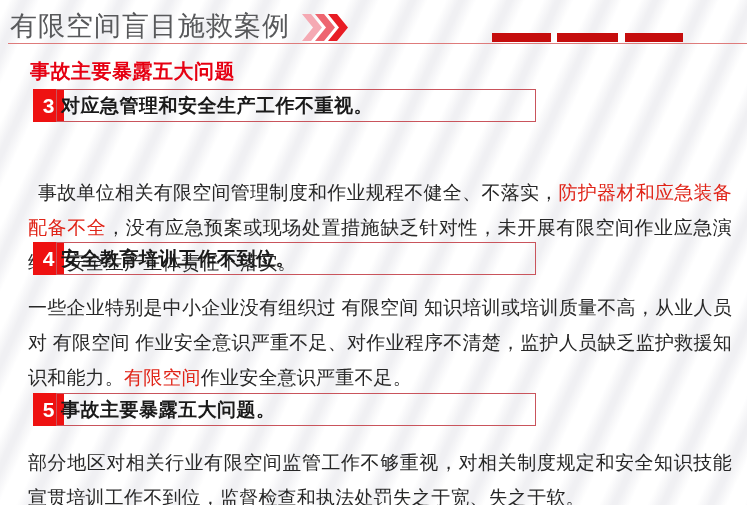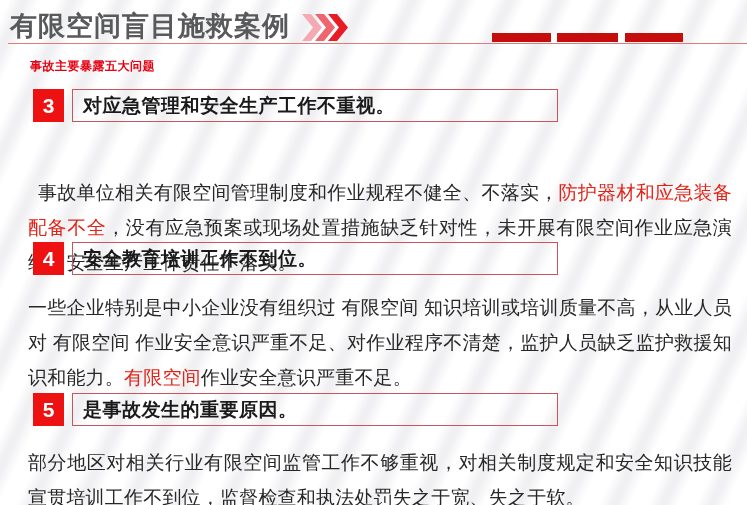--- a/index.html
+++ b/index.html
@@ -8,46 +8,46 @@
     position:relative;width:747px;height:505px;overflow:hidden;
     background:
       repeating-linear-gradient(115deg,
         #ffffff 0px, #ffffff 8px,
         #f0f0f3 20px, #f0f0f3 24px,
         #ffffff 36px, #ffffff 44px);
   }
   
   .title{
     position:absolute;left:10px;top:8px;
-    font-size:27px;font-weight:bold;color:#58595b;letter-spacing:1px;
+    font-size:27px;font-weight:normal;color:#58595b;letter-spacing:1px;
   }
   .chevrons{position:absolute;left:302px;top:14px;}
   .title-underline{
     position:absolute;left:8px;top:43px;width:739px;height:1px;
     background:#de7b7b;
   }
   .bar{position:absolute;top:33px;height:9px;background:#c50d0d;}
   .bar-1{left:492px;width:59px;}
   .bar-2{left:557px;width:61px;}
   .bar-3{left:625px;width:58px;}
   
   .subtitle{
     position:absolute;left:30px;top:58px;
-    font-size:12px;font-weight:bold;color:#e60012;letter-spacing:0.5px;
+    font-size:20px;font-weight:bold;color:#e60012;letter-spacing:0.5px;
   }
   
   .num-square{
     position:absolute;left:33px;width:31px;height:33px;
     background:#ee1111;color:#ffffff;font-size:21px;font-weight:bold;
     display:flex;align-items:center;justify-content:center;
   }
   .head-box{
-    position:absolute;left:72px;width:474px;height:31px;
+    position:absolute;left:56px;width:474px;height:31px;
     border:1px solid #c9545c;
-    display:flex;align-items:center;padding-left:10px;box-sizing:content-box;
+    display:flex;align-items:center;padding-left:4px;box-sizing:content-box;
     font-size:19px;font-weight:bold;color:#1a1a1a;letter-spacing:0.5px;
   }
   .row-3{top:89px;}
   .row-4{top:242px;}
   .row-5{top:393px;}
   
   .para{
     position:absolute;left:28px;width:704px;
     font-size:19px;line-height:35px;color:#272727;
     text-align:justify;letter-spacing:0.2px;
@@ -79,16 +79,16 @@
 
   <div class="num-square row-3">3</div>
   <div class="head-box row-3">对应急管理和安全生产工作不重视。</div>
   <div class="para para-1"><span>事故单位相关有限空间管理制度和作业规程不健全、不落实，</span><span class="seg-red">防护器材和应急装备配备不全</span><span>，没有应急预案或现场处置措施缺乏针对性，未开展有限空间作业应急演练，安全生产主体责任不落实。</span></div>
 
   <div class="num-square row-4">4</div>
   <div class="head-box row-4">安全教育培训工作不到位。</div>
   <div class="para para-2"><span>一些企业特别是中小企业没有组织过 有限空间 知识培训或培训质量不高，从业人员对 有限空间 作业安全意识严重不足、对作业程序不清楚，监护人员缺乏监护救援知识和能力。</span><span class="seg-red">有限空间</span><span>作业安全意识严重不足。</span></div>
 
   <div class="num-square row-5">5</div>
-  <div class="head-box row-5">是事故发生的重要原因。</div>
+  <div class="head-box row-5">事故主要暴露五大问题。</div>
   <div class="para para-3"><span>部分地区对相关行业有限空间监管工作不够重视，对相关制度规定和安全知识技能宣贯培训工作不到位，监督检查和执法处罚失之于宽、失之于软。</span></div>
 
 </div>
 
 </body></html>

